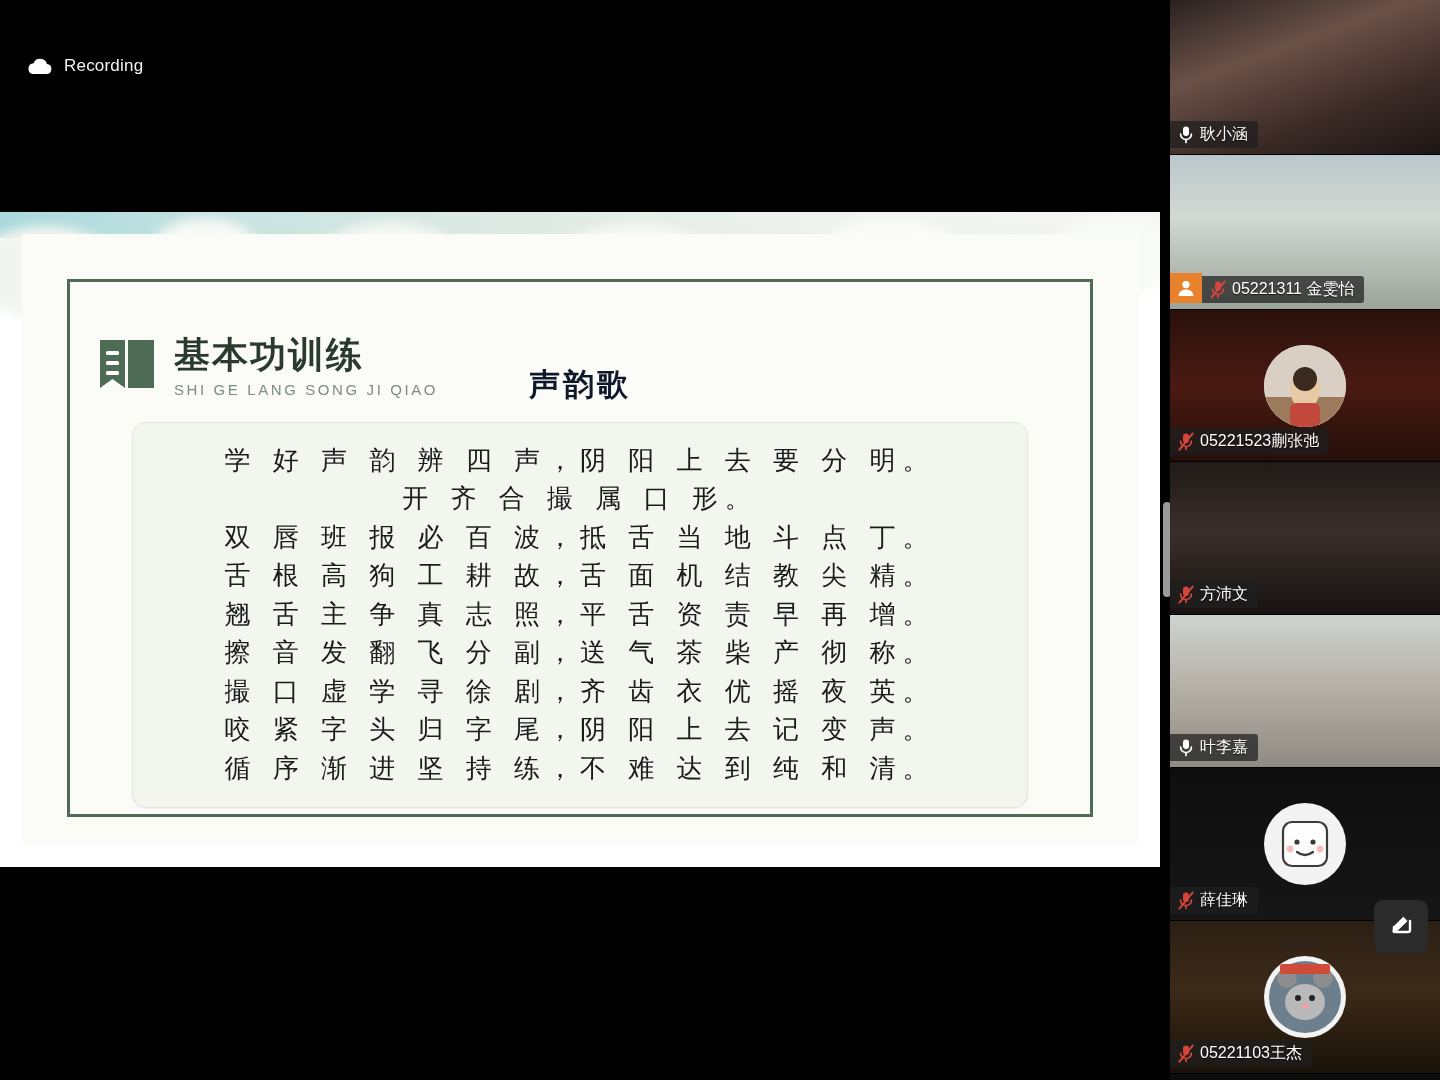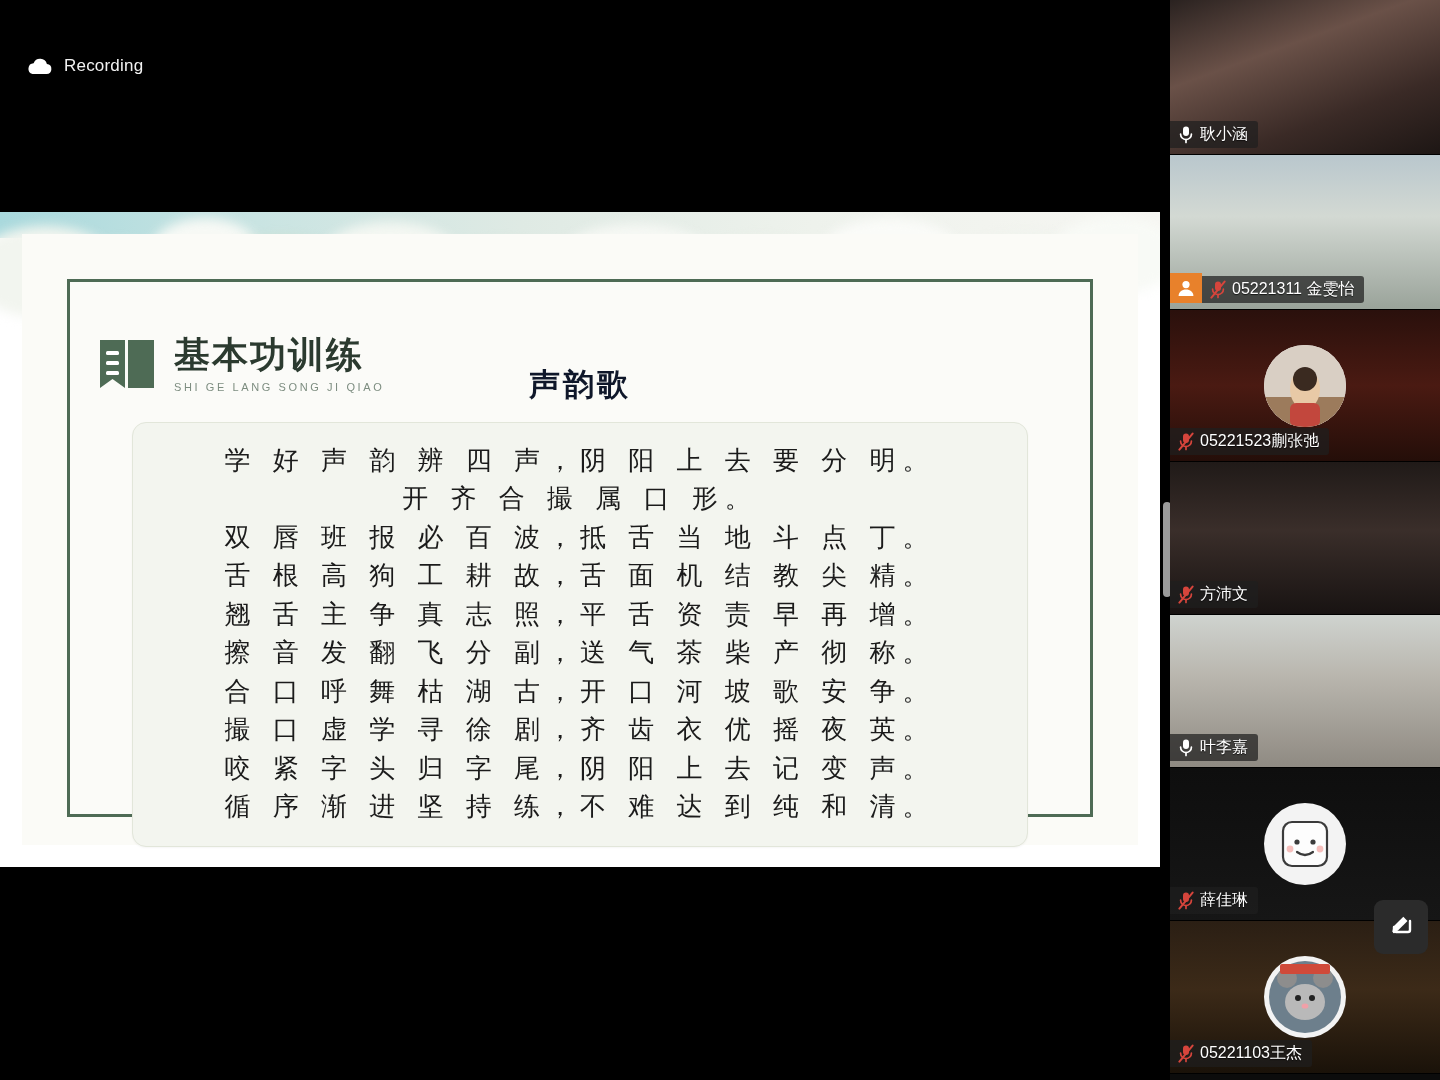--- a/index.html
+++ b/index.html
@@ -63,21 +63,21 @@
     display: flex; align-items: flex-start; gap: 18px; margin-top: 32px;
   }
   .book-icon { width: 58px; height: 62px; position: relative; margin-top: 4px;}
   .hdr-texts { display: flex; flex-direction: column; }
   .hdr-cn {
     font-family: "DejaVu Serif","Liberation Serif", serif;
     font-size: 36px; font-weight: 700; color: #2b3a2f; letter-spacing: 2px;
     line-height: 1.15;
   }
   .hdr-en {
-    font-size: 11px; color: #7d8d80; letter-spacing: 2.6px;
+    font-size: 15px; color: #7d8d80; letter-spacing: 2.6px;
     margin-top: 6px; font-weight: 500;
   }
 
   .poem-title {
     position: absolute; left: 0; right: 0; top: 82px;
     text-align: center;
     font-family: "DejaVu Serif","Liberation Serif", serif;
     font-size: 31px; font-weight: 700; color: #0f172a; letter-spacing: 3px;
   }
 
@@ -223,21 +223,20 @@
 
           <div class="poem-title">声韵歌</div>
 
           <div class="poem-box" id="poem-box">
               <div class="poem-line">学 好 声 韵 辨 四 声，阴 阳 上 去 要 分 明。</div>
               <div class="poem-line">开 齐 合 撮 属 口 形。</div>
               <div class="poem-line">双 唇 班 报 必 百 波，抵 舌 当 地 斗 点 丁。</div>
               <div class="poem-line">舌 根 高 狗 工 耕 故，舌 面 机 结 教 尖 精。</div>
               <div class="poem-line">翘 舌 主 争 真 志 照，平 舌 资 责 早 再 增。</div>
               <div class="poem-line">擦 音 发 翻 飞 分 副，送 气 茶 柴 产 彻 称。</div>
-              <div class="poem-line">合 口 呼 舞 枯 湖 古，开 口 河 坡 歌 安 争。</div>
               <div class="poem-line">撮 口 虚 学 寻 徐 剧，齐 齿 衣 优 摇 夜 英。</div>
               <div class="poem-line">咬 紧 字 头 归 字 尾，阴 阳 上 去 记 变 声。</div>
               <div class="poem-line">循 序 渐 进 坚 持 练，不 难 达 到 纯 和 清。</div>
             </div>
 
         </div>
       </div>
     </div>
   </div>
 

